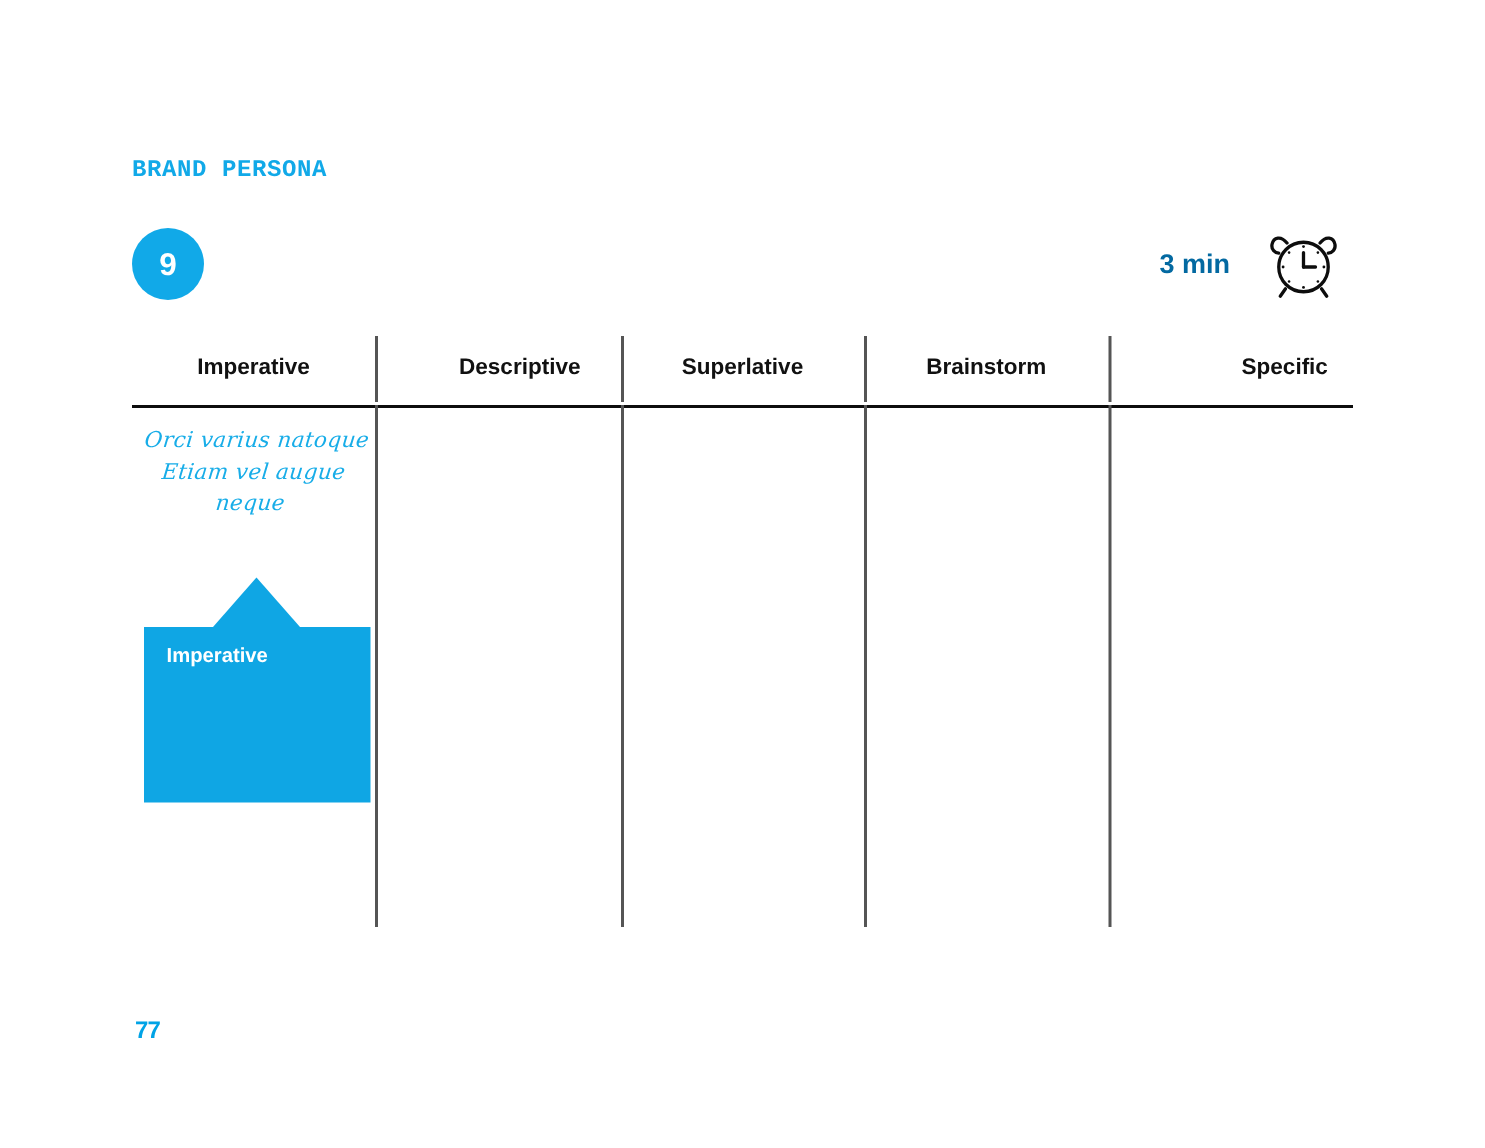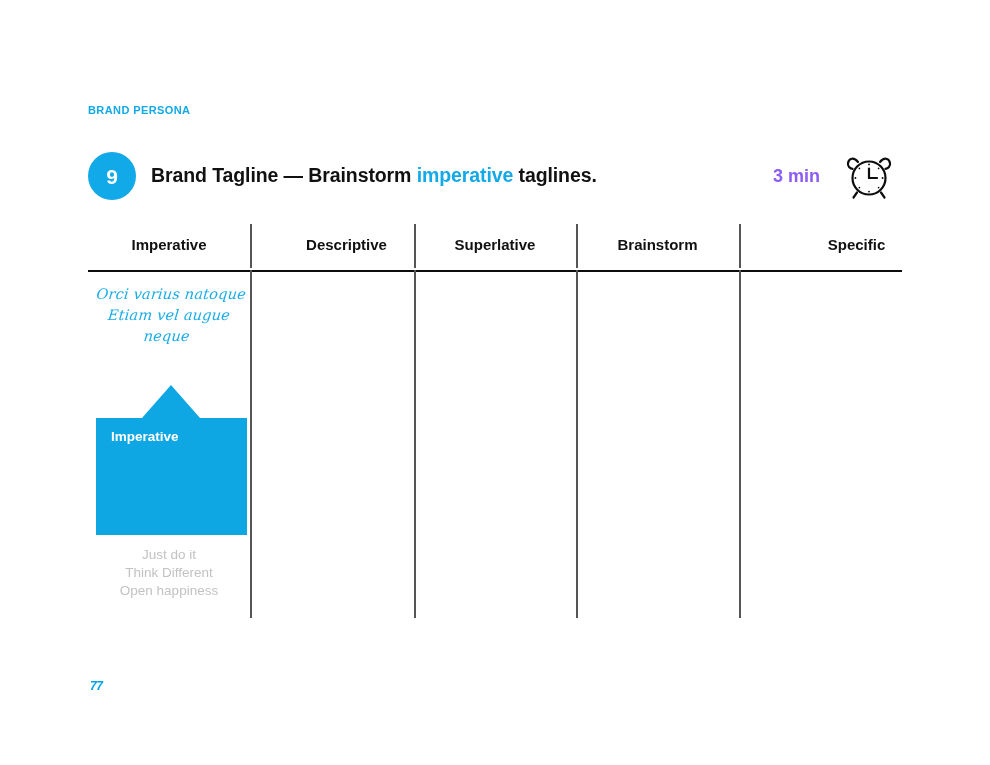--- a/index.html
+++ b/index.html
@@ -21,25 +21,25 @@
     left: 0; top: 0;
     width: 990px;
     height: 765px;
   }
 
   
   .eyebrow {
     position: absolute;
     left: 88px;
     top: 104px;
-    font-size: 11px;
+    font-size: 16px;
     font-weight: bold;
     letter-spacing: 0.4px;
     color: #11a9e8;
-    font-family: Liberation Sans, sans-serif;
+    font-family: Liberation Mono, monospace;
   }
 
   
   .title-row {
     position: absolute;
     left: 88px;
     top: 152px;
     width: 814px;
     height: 50px;
   }
@@ -71,21 +71,21 @@
   }
   .title-text .hl {
     color: #11a9e8;
   }
   .duration {
     position: absolute;
     right: 82px;
     top: 14px;
     font-size: 18px;
     font-weight: bold;
-    color: #8b5cf6;
+    color: #0369a1;
   }
   .clock-icon {
     position: absolute;
     right: 4px;
     top: 0px;
     width: 58px;
     height: 48px;
   }
 
   
@@ -185,37 +185,35 @@
     font-size: 13.5px;
     color: #c2c2c2;
     line-height: 1.32;
   }
 
   
   .page-number {
     position: absolute;
     left: 90px;
     top: 679px;
-    font-size: 12px;
-    font-weight: bold;
-    font-style: italic;
+    font-size: 16px;
+    font-weight: bold;
     color: #00a3e6;
     letter-spacing: -0.5px;
   }
 </style>
 </head>
 <body>
 
 <div class="page">
 
   <div class="eyebrow">BRAND PERSONA</div>
 
   <div class="title-row">
     <div class="step-badge">9</div>
-    <div class="title-text"><span>Brand Tagline — Brainstorm </span><span class="hl">imperative</span><span> taglines.</span></div>
     <div class="duration">3 min</div>
     <div class="clock-icon">
       <svg width="58" height="48" viewBox="0 0 58 48" xmlns="http://www.w3.org/2000/svg">
         <g fill="none" stroke="#0d0d0d" stroke-width="2.2" stroke-linecap="round">
           <circle cx="29" cy="26" r="16.5"></circle>
           <path d="M18 10 C14 5, 9 6, 8 11 C7.4 14.4, 10 16.5, 12.5 16.8"></path>
           <path d="M40 10 C44 5, 49 6, 50 11 C50.6 14.4, 48 16.5, 45.5 16.8"></path>
           <path d="M17 40.5 L13.5 45.5"></path>
           <path d="M41 40.5 L44.5 45.5"></path>
           <path d="M29 26 L29 16.5"></path>
@@ -258,25 +256,20 @@
     <div class="script-text">
       <div>Orci varius natoque</div>
       <div>Etiam vel augue neque</div>
     </div>
 
     <div class="tooltip">
       <div class="tooltip-arrow"></div>
       <div class="tooltip-title">Imperative</div>
     </div>
 
-    <div class="examples">
-      <div>Just do it</div>
-      <div>Think Different</div>
-      <div>Open happiness</div>
-    </div>
 
     <div class="cell-area" style="position:absolute;left:163px;top:46px;width:163px;height:348px;"></div>
     <div class="cell-area" style="position:absolute;left:327px;top:46px;width:161px;height:348px;"></div>
     <div class="cell-area" style="position:absolute;left:489px;top:46px;width:162px;height:348px;"></div>
     <div class="cell-area" style="position:absolute;left:652px;top:46px;width:162px;height:348px;"></div>
   </div>
 
   <div class="page-number">77</div>
 
 </div>

